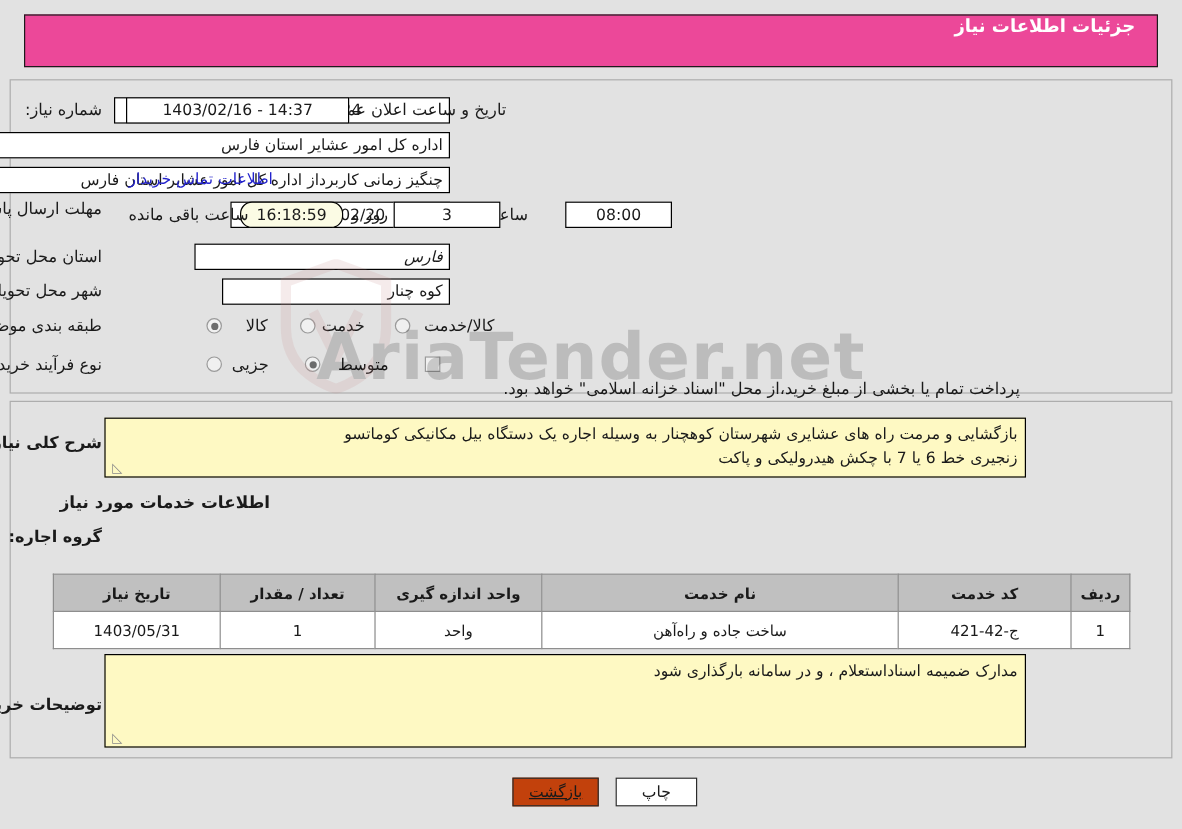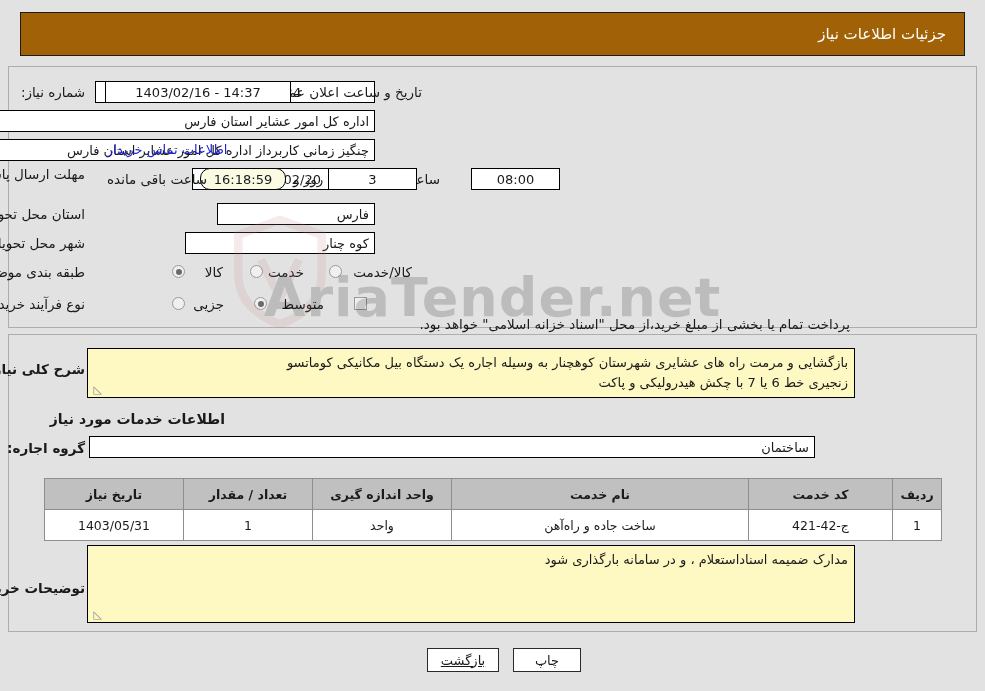--- a/index.html
+++ b/index.html
@@ -17,27 +17,28 @@
     direction: rtl;
   }
 
   
   .titlebar {
     position: absolute;
     left: 20px;
     top: 12px;
     width: 945px;
     height: 44px;
-    background: #a16207;
+    background: #ec4899;
     border: 1px solid #1c1c1c;
     box-sizing: border-box;
     display: flex;
-    align-items: center;
+    align-items: flex-start;
     justify-content: flex-start;
     padding-right: 18px;
+    font-weight: bold;
   }
   .titlebar-text {
     color: #ffffff;
     font-size: 15px;
     letter-spacing: 0.2px;
   }
 
   
   .panel {
     position: absolute;
@@ -165,21 +166,21 @@
     border: 1px solid #2b2b2b;
     box-sizing: border-box;
     font-size: 13px;
     color: #1a1a1a;
     display: flex;
     align-items: center;
     justify-content: center;
     cursor: pointer;
   }
   .btn.print  { background: #ffffff; }
-  .btn.back   { background: #ffffff; text-decoration: underline; }
+  .btn.back   { background: #c2410c; text-decoration: underline; }
 
   
   #watermark {
     position: absolute;
     left: 0; top: 200px;
     width: 985px; height: 190px;
     pointer-events: none;
     opacity: 0.16;
     z-index: 3;
   }
@@ -226,21 +227,21 @@
   <div class="lbl" style="right:900px; top:166px; line-height:16px; width:84px; text-align:right;">مهلت ارسال پاسخ: تا تاریخ:</div>
   <div class="fld c" style="right:610px; top:168px; width:183px; height:22px;">1403/02/20</div>
   <div class="lbl" style="right:545px; top:171px;">ساعت</div>
   <div class="fld c" style="left:471px; top:168px; width:89px; height:22px;">08:00</div>
   <div class="fld c" style="left:328px; top:168px; width:89px; height:22px;">3</div>
   <div class="lbl" style="left:293px; top:171px;">روز و</div>
   <div class="fld c yellow" style="left:200px; top:168px; width:86px; height:22px;border-radius:10px;">16:18:59</div>
   <div class="lbl" style="left:107px; top:171px;">ساعت باقی مانده</div>
 
   <div class="lbl" style="right:900px; top:206px;">استان محل تحویل:</div>
-  <div class="fld r" style="right:610px; top:203px; width:158px; height:22px;">فارس</div>
+  <div class="fld r" style="right:610px; top:203px; width:213px; height:22px;font-style:italic;">فارس</div>
 
   <div class="lbl" style="right:900px; top:235px;">شهر محل تحویل:</div>
   <div class="fld r" style="right:610px; top:232px; width:190px; height:22px;">کوه چنار</div>
 
   <div class="lbl" style="right:900px; top:264px;">طبقه بندی موضوعی:</div>
 
   <div class="radio on" style="right:800px; top:265px;"></div>
   <div class="lbl" style="right:762px; top:264px;">کالا</div>
 
   <div class="radio" style="right:722px; top:265px;"></div>
@@ -265,21 +266,20 @@
   <div class="lbl b" style="right:900px; top:361px;">شرح کلی نیاز:</div>
   <div class="ta" style="right:130px; top:348px; width:768px; height:50px;">
     <div>بازگشایی و مرمت راه های عشایری  شهرستان کوهچنار  به وسیله اجاره یک دستگاه بیل مکانیکی کوماتسو</div>
     <div>زنجیری خط 6 یا 7 با چکش هیدرولیکی و پاکت</div>
     <span class="grip">◺</span>
   </div>
 
   <div class="lbl b" style="right:760px; top:411px; font-size:14px;">اطلاعات خدمات مورد نیاز</div>
 
   <div class="lbl b" style="right:900px; top:440px;">گروه اجاره:</div>
-  <div class="fld r" style="right:170px; top:436px; width:726px; height:22px;">ساختمان</div>
 
   <table id="svc-table">
     <thead>
       <tr>
         <th style="width:40px;">ردیف</th>
         <th style="width:135px;">کد خدمت</th>
         <th>نام خدمت</th>
         <th style="width:130px;">واحد اندازه گیری</th>
         <th style="width:120px;">تعداد / مقدار</th>
         <th style="width:130px;">تاریخ نیاز</th>

